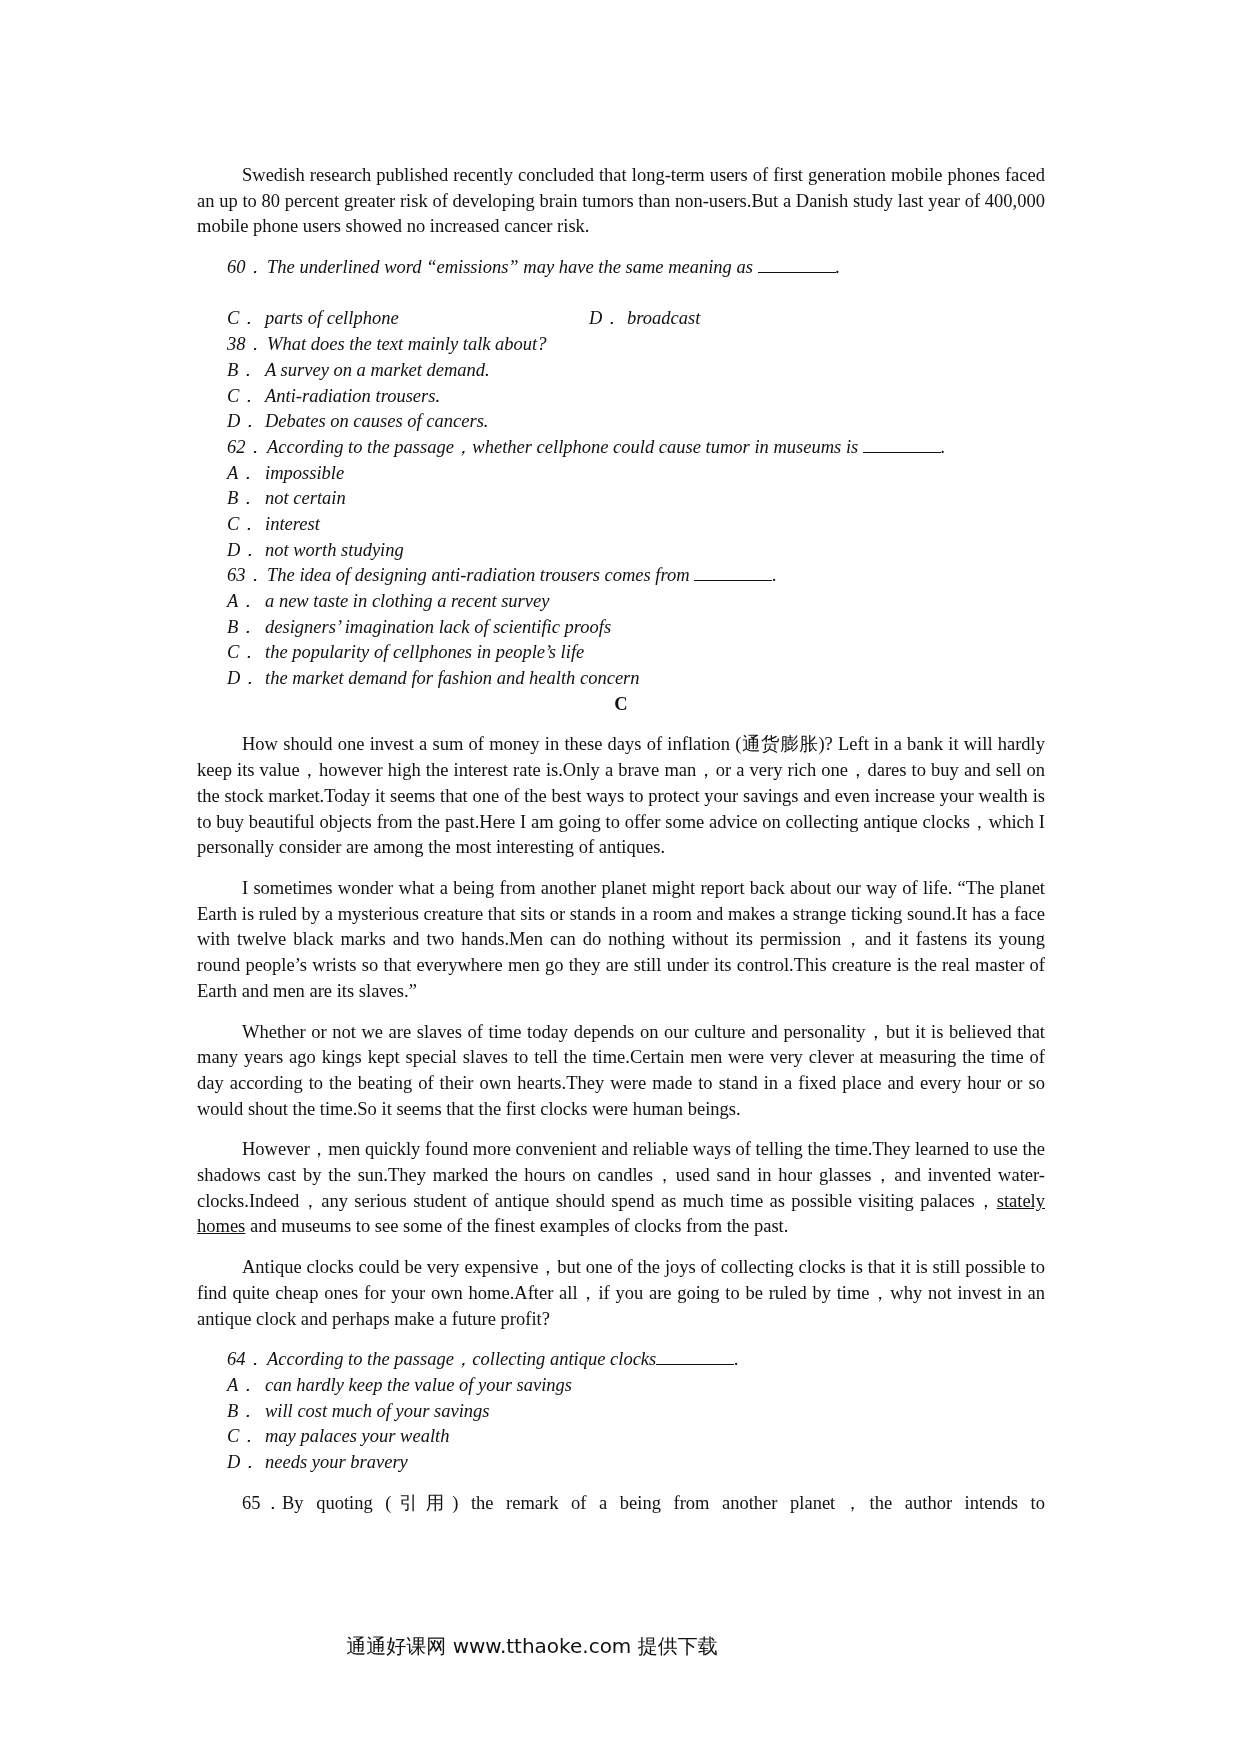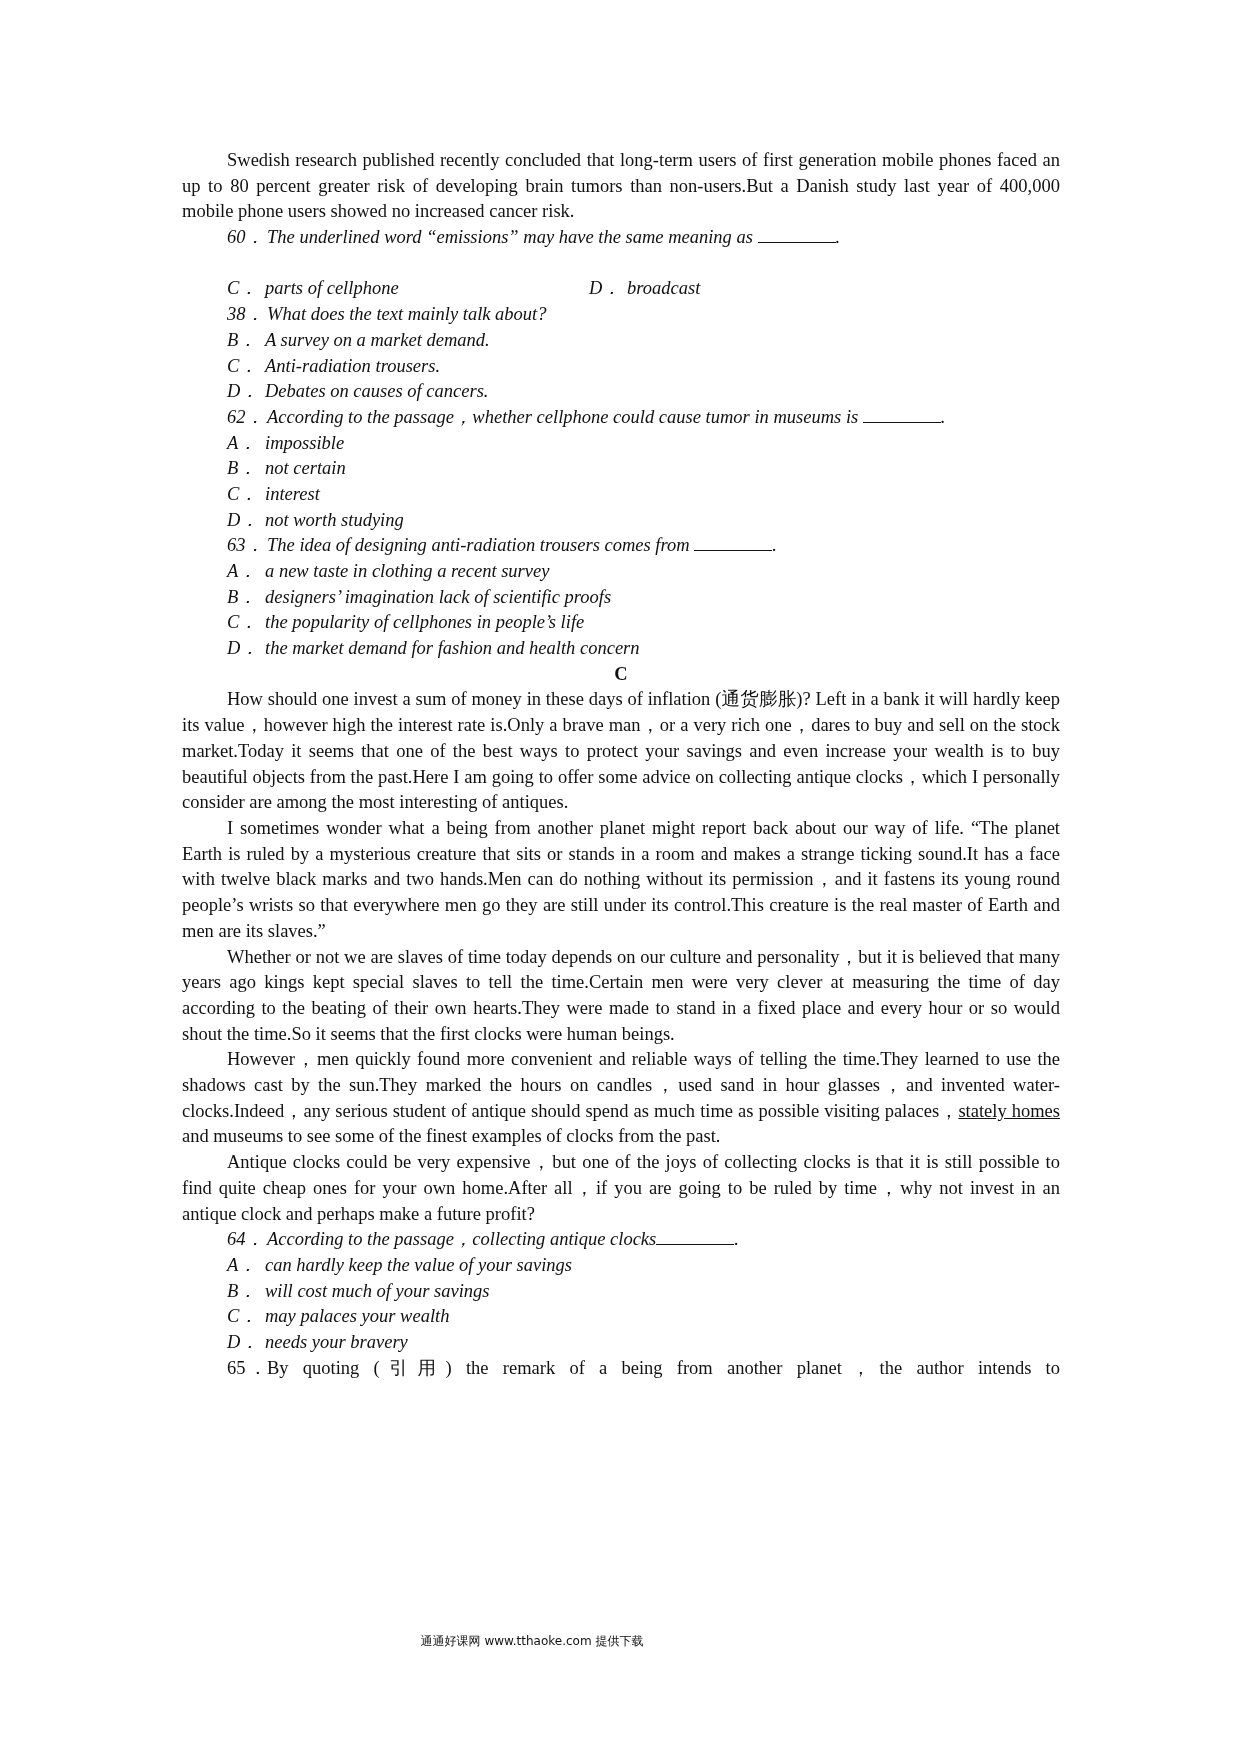--- a/index.html
+++ b/index.html
@@ -5,34 +5,34 @@
     html, body { margin: 0; padding: 0; background: #ffffff; }
     body { width: 1240px; height: 1754px; position: relative; overflow: hidden; }
     .page {
       position: absolute; left: 0; top: 0; width: 1240px; height: 1754px;
       font-family: "Liberation Serif", "DejaVu Serif", serif;
       color: #111111; font-size: 18.5px;
     }
     .content { position: absolute; left: 182px; top: 148px; width: 878px; }
     .line { height: 25.7px; line-height: 25.7px; white-space: nowrap; font-style: italic; }
     .para { text-align: justify; line-height: 25.7px; }
-    .para p { margin: 0; text-indent: 45px; }
+    .para p { margin: 15px; text-indent: 45px; }
     .indent { padding-left: 45px; }
     .opt { padding-left: 45px; }
     .opt .letter { display: inline-block; width: 38px; }
     .opt-row { display: flex; padding-left: 45px; }
     .opt-row .cell { width: 362px; }
     .opt-row .letter { display: inline-block; width: 38px; }
     .qnum { display: inline-block; width: 40px; }
     .blank { display: inline-block; width: 78px; border-bottom: 1px solid #111; height: 16px; vertical-align: baseline; }
     .u { text-decoration: underline; }
     .section-letter { text-align: center; font-weight: bold; height: 25.7px; line-height: 25.7px; }
     .footer {
       position: absolute; left: 0; width: 1064px; top: 1633px; text-align: center;
-      font-family: "DejaVu Sans", "Liberation Sans", sans-serif; font-size: 12px; color: #111;
+      font-family: "DejaVu Sans", "Liberation Sans", sans-serif; font-size: 20px; color: #111;
     }
   </style>
 </head>
 <body>
 
 <div class="page">
   <div class="content">
 
     <div class="para">
       <p>Swedish research published recently concluded that long-term users of first generation mobile phones faced an up to 80 percent greater risk of developing brain tumors than non-users.But a Danish study last year of 400,000 mobile phone users showed no increased cancer risk.</p>

